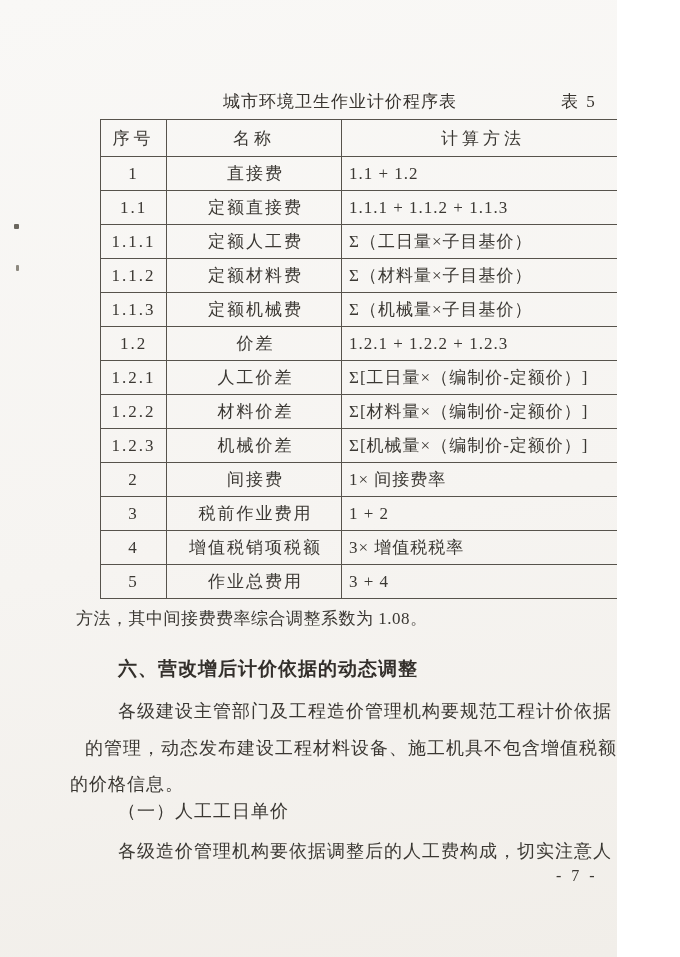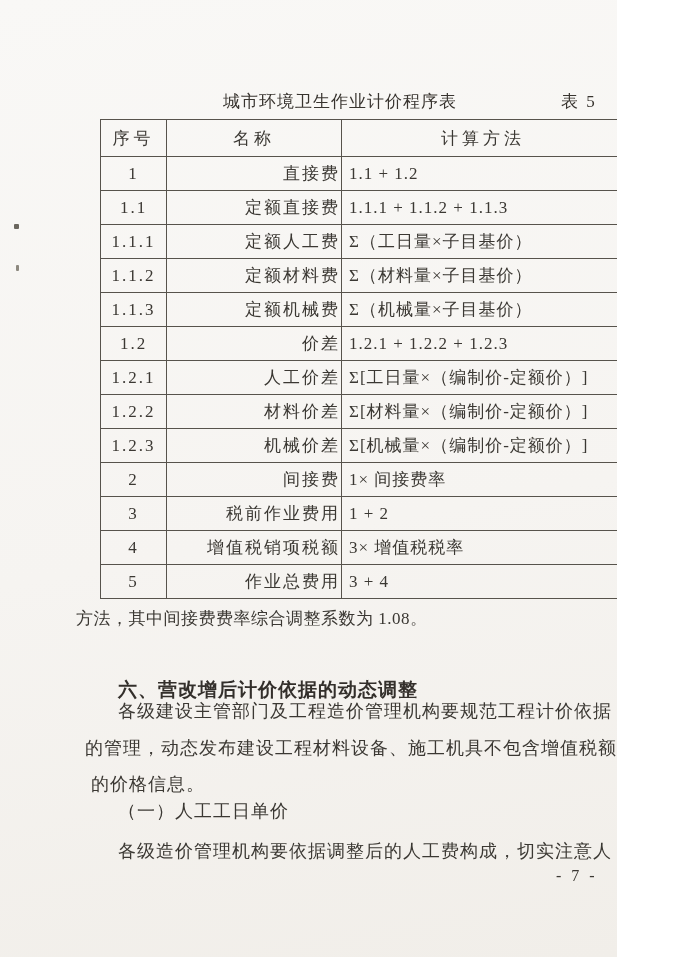--- a/index.html
+++ b/index.html
@@ -38,52 +38,51 @@
   }
   .pricing-table th, .pricing-table td {
     border: 1px solid #57534c;
     font-weight: normal;
     overflow: hidden;
     white-space: nowrap;
   }
   .pricing-table th { height: 34px; letter-spacing: 4px; }
   .pricing-table td { height: 31px; }
   .pricing-table .c0 { text-align: center; letter-spacing: 2px; }
-  .pricing-table .c1 { text-align: right; padding-left: 4px; letter-spacing: 2px; }
+  .pricing-table .c1 { text-align: center; padding-left: 4px; letter-spacing: 2px; }
   .pricing-table .c2 { text-align: left; padding-left: 7px; letter-spacing: 1px; }
   .note-line {
     position: absolute;
     font-size: 17px;
     letter-spacing: 0.5px;
     color: #3b3833;
     white-space: nowrap;
   }
   .note-l0 { top: 581px; left: 86px; }
   .note-l1 { top: 607px; left: 76px; }
   .sec-heading {
     position: absolute;
     top: 656px; left: 118px;
     font-family: Liberation Serif, serif;
     font-weight: bold;
     font-size: 19px;
     letter-spacing: 1px;
     color: #332f2b;
     white-space: nowrap;
-    margin-top: 21px;
   }
   .body-line {
     position: absolute;
     font-size: 18px;
     letter-spacing: 1px;
     color: #3b3833;
     white-space: nowrap;
   }
   .p1l0 { top: 699px; left: 118px; }
   .p1l1 { top: 736px; left: 85px; }
-  .p1l2 { top: 772px; left: 91px; }
+  .p1l2 { top: 772px; left: 70px; }
   .subhead { top: 799px; left: 118px; }
   .p2l0 { top: 839px; left: 118px; }
   .page-number {
     position: absolute;
     top: 867px; left: 556px;
     font-size: 16px;
     letter-spacing: 3px;
     color: #3b3833;
   }
   .speck { position: absolute; border-radius: 1px; }

